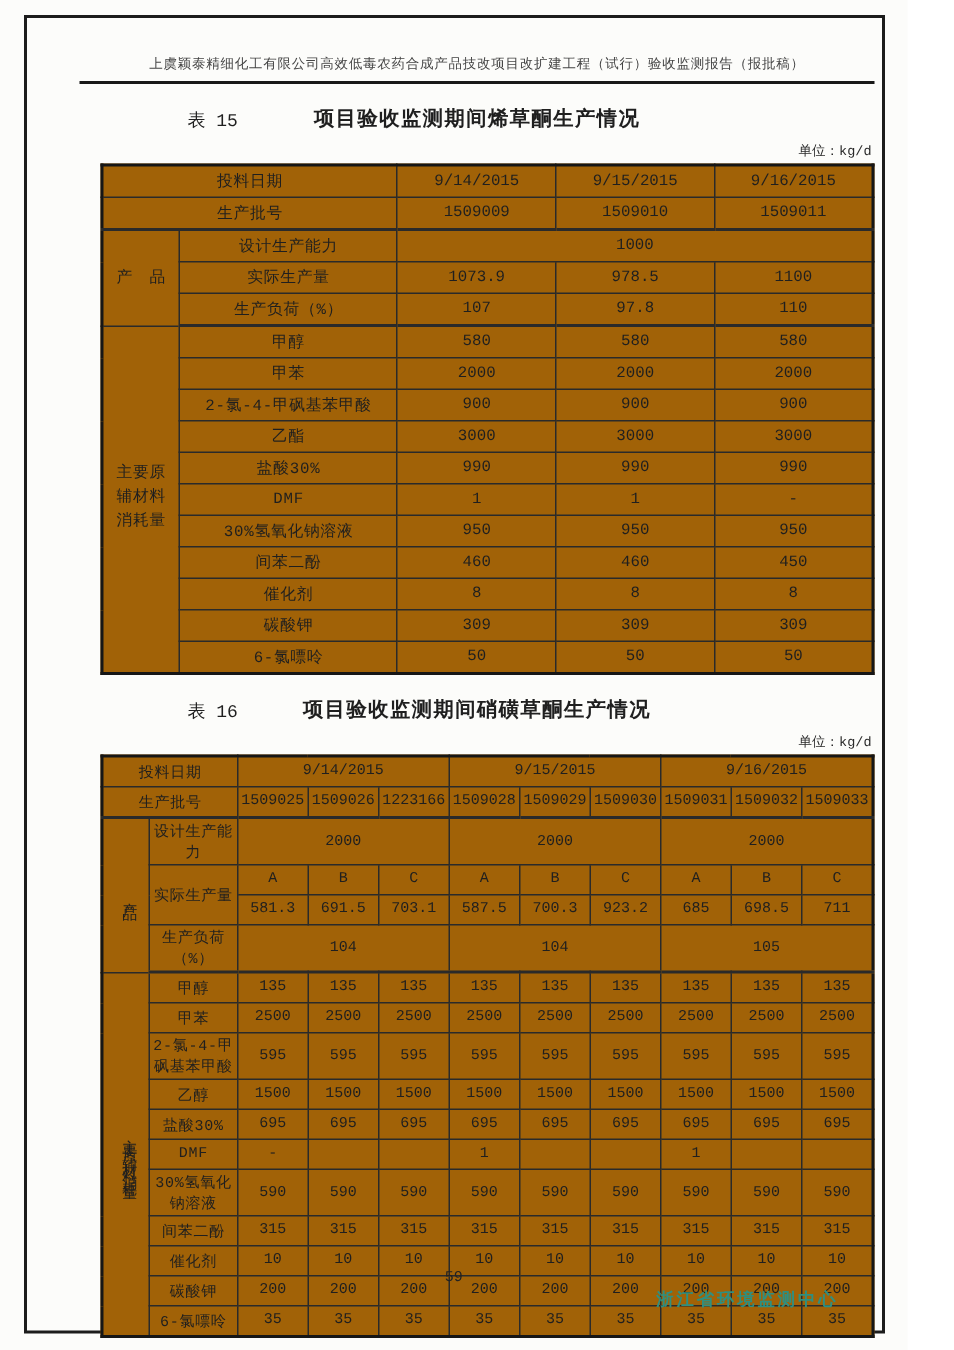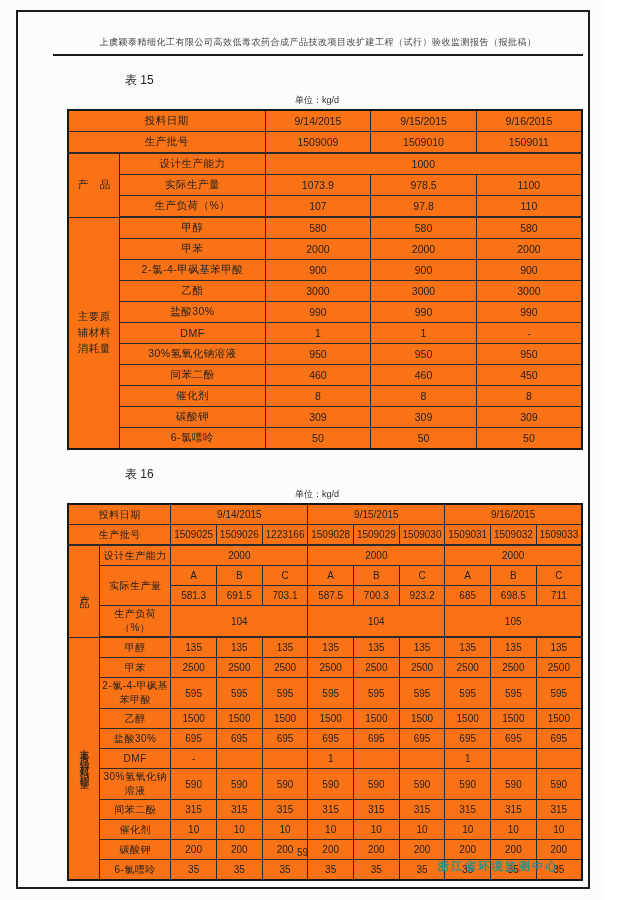--- a/index.html
+++ b/index.html
@@ -1,29 +1,29 @@
 <!DOCTYPE html>
 <html><head>
 <meta charset="utf-8">
 <style>
   html,body{margin:0;padding:0;background:#ffffff;}
   .page{position:relative;width:605px;height:900px;background:#fcfcfa;overflow:hidden;
-        font-family:Liberation Sans, sans-serif;color:#1f1f1f;}
+        font-family:Liberation Mono, monospace;color:#1f1f1f;}
   .frame{position:absolute;top:10px;bottom:11px;left:16px;right:15px;
          border:2px solid #1c1c1c;pointer-events:none;}
   .content{position:absolute;left:53px;top:36px;width:530px;}
   .doc-header{font-size:9px;color:#454545;text-align:center;letter-spacing:.5px;
               white-space:nowrap;overflow:hidden;padding:0 2px 5px 2px;
               border-bottom:2px solid #181818;}
   .tbl-head{position:relative;height:20px;margin-top:14px;}
   .tbl-label{position:absolute;left:72px;top:2px;font-size:12px;}
   .tbl-title{text-align:center;font-weight:bold;font-size:13.5px;letter-spacing:1px;}
-  .unit{text-align:center;font-size:9px;color:#2a2a2a;margin:4px 2px 2px 0;}
+  .unit{text-align:right;font-size:9px;color:#2a2a2a;margin:4px 2px 2px 0;}
   table{border-collapse:collapse;margin-left:14px;table-layout:fixed;
-        border:2px solid #161616;background:#f97316;}
+        border:2px solid #161616;background:#a16207;}
   td{border:1px solid #2a2a2a;text-align:center;vertical-align:middle;
      padding:1px 2px;overflow:hidden;}
   .t15 td{font-size:10.5px;height:18px;}
   .t16 td{font-size:10px;height:17px;}
   td.bb{border-bottom-width:2px;}
   td.lab{letter-spacing:.5px;}
   td.vert{writing-mode:vertical-rl;text-orientation:upright;letter-spacing:4px;
           padding:4px 0;line-height:1;}
   td.wrap{padding:1px 4px;line-height:1.5;}
   .page-number{position:absolute;left:0;right:0;bottom:42px;text-align:center;
@@ -36,20 +36,21 @@
 
 <div class="page">
   <div class="frame"></div>
 
   <div class="content">
 
     <div class="doc-header">上虞颖泰精细化工有限公司高效低毒农药合成产品技改项目改扩建工程（试行）验收监测报告（报批稿）</div>
 
     <div class="tbl-head">
       <span class="tbl-label">表 15</span>
+      <div class="tbl-title">项目验收监测期间烯草酮生产情况</div>
     </div>
     <div class="unit">单位：kg/d</div>
 
     <table class="t15">
       <colgroup>
         <col style="width:52px">
           <col style="width:146px">
         <col style="width:106px">
           <col style="width:106px">
           <col style="width:106px">
@@ -149,20 +150,21 @@
             <td class="lab">6-氯嘌呤</td>
             <td>50</td>
             <td>50</td>
             <td>50</td>
           </tr>
         </tbody>
     </table>
 
     <div class="tbl-head">
       <span class="tbl-label">表 16</span>
+      <div class="tbl-title">项目验收监测期间硝磺草酮生产情况</div>
     </div>
     <div class="unit">单位：kg/d</div>
 
     <table class="t16">
       <colgroup>
         <col style="width:26px">
           <col style="width:78px">
         <col style="width:46px">
           <col style="width:46px">
           <col style="width:46px">

